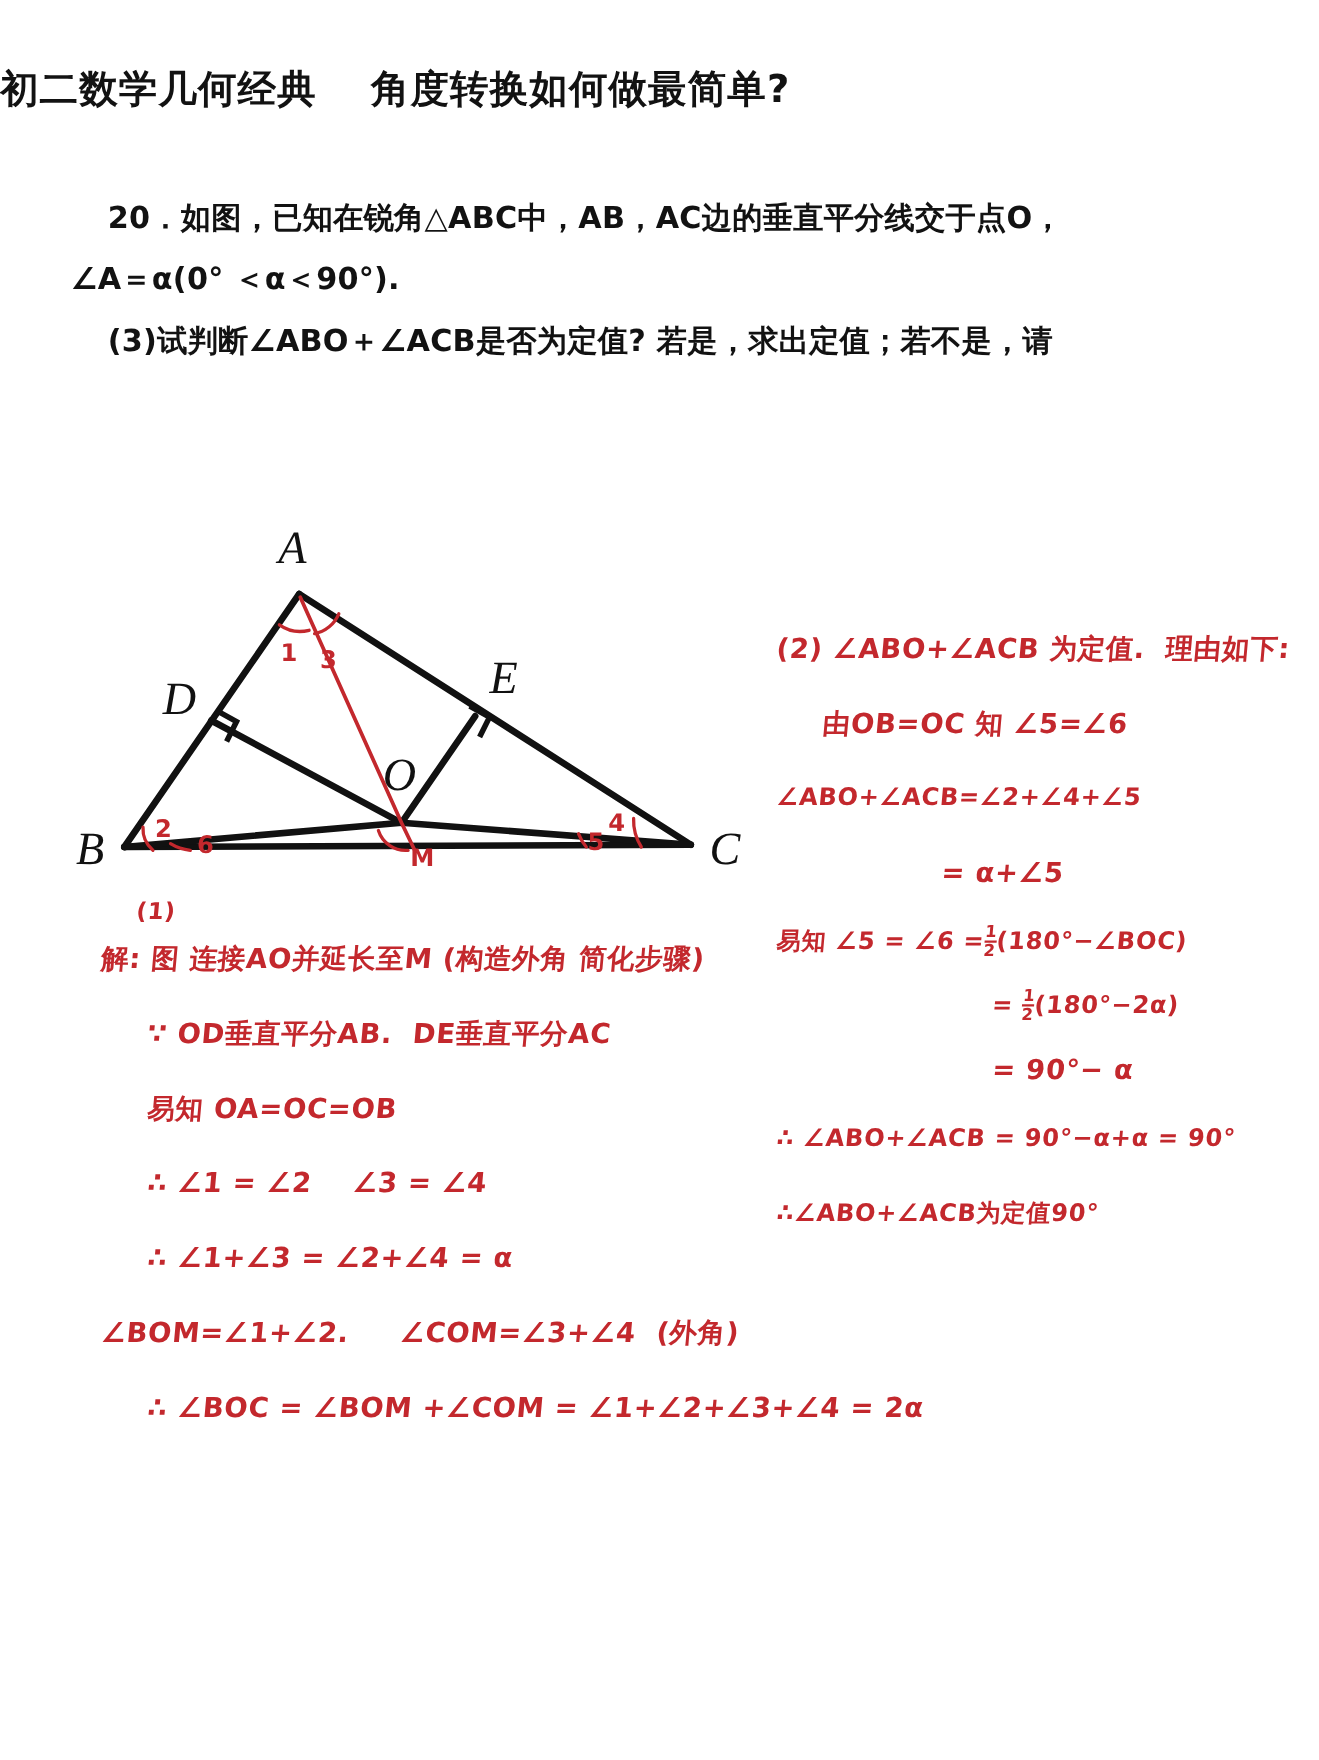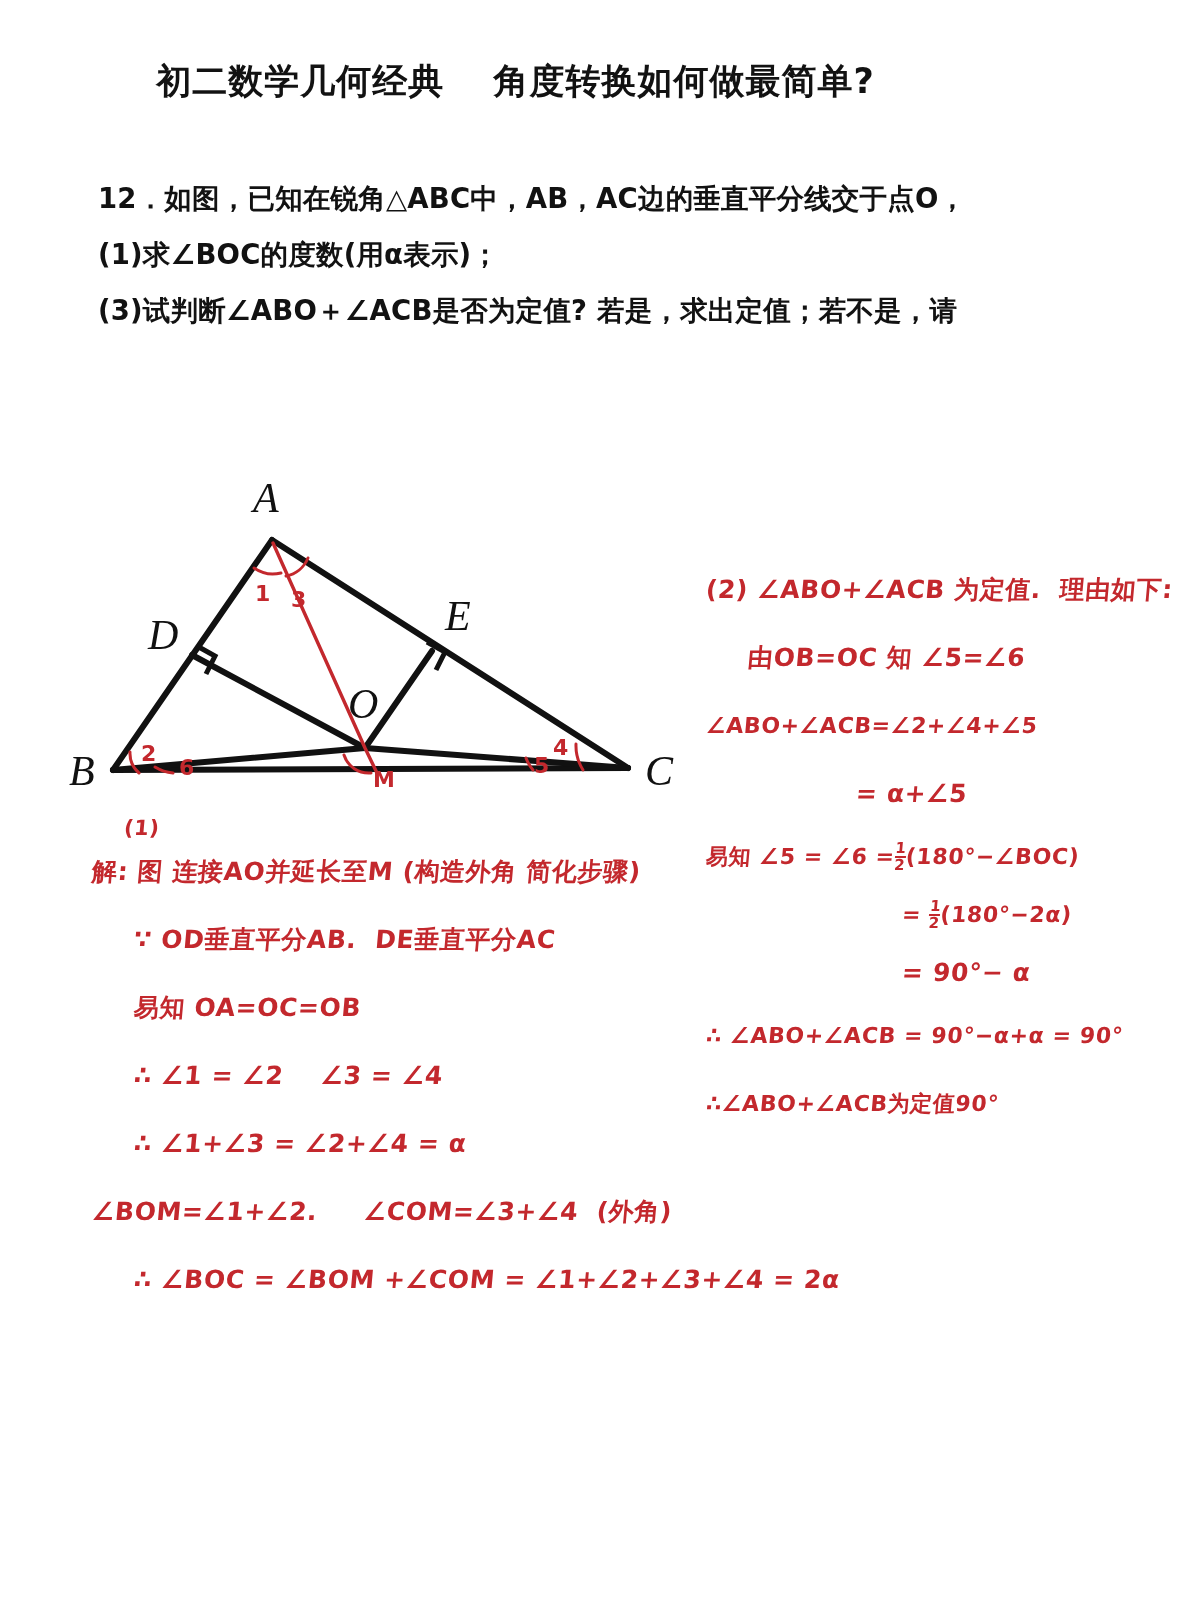--- a/index.html
+++ b/index.html
@@ -15,21 +15,20 @@
     color: #121212;
     overflow: hidden;
   }
 
   
   #page-title {
     position: absolute;
     top: 58px;
     left: 0;
     width: 1031px;
-    text-align: center;
     font-size: 35px;
     font-weight: bold;
     letter-spacing: 1px;
     white-space: pre;
     font-family: "DejaVu Sans", sans-serif;
   }
 
   
   #problem {
     position: absolute;
@@ -96,22 +95,22 @@
   }
   .frac .num { display: block; }
   .frac .den { display: block; border-top: 2px solid #c3282d; }
 </style>
 </head>
 <body>
 
 <div id="page-title">初二数学几何经典　 角度转换如何做最简单?</div>
 
 <div id="problem">
-  <span class="ln indent">12．如图，已知在锐角△ABC中，AB，AC边的垂直平分线交于点O，</span>
-  <span class="ln indent">(1)求∠BOC的度数(用α表示)；</span>
+  <span class="ln indent">20．如图，已知在锐角△ABC中，AB，AC边的垂直平分线交于点O，</span>
+  <span class="ln">∠A＝α(0° ＜α＜90°).</span>
   <span class="ln indent">(3)试判断∠ABO＋∠ACB是否为定值? 若是，求出定值；若不是，请</span>
 </div>
 
 <div id="figure">
   <svg width="640" height="370" viewBox="0 0 640 370" xmlns="http://www.w3.org/2000/svg">
 
     <g stroke="#111111" stroke-width="6" fill="none" stroke-linecap="round" stroke-linejoin="round">
       <path d="M217,85 L58,315"></path>
       <path d="M217,85 L573,313"></path>
       <path d="M58,315 L573,313"></path>

